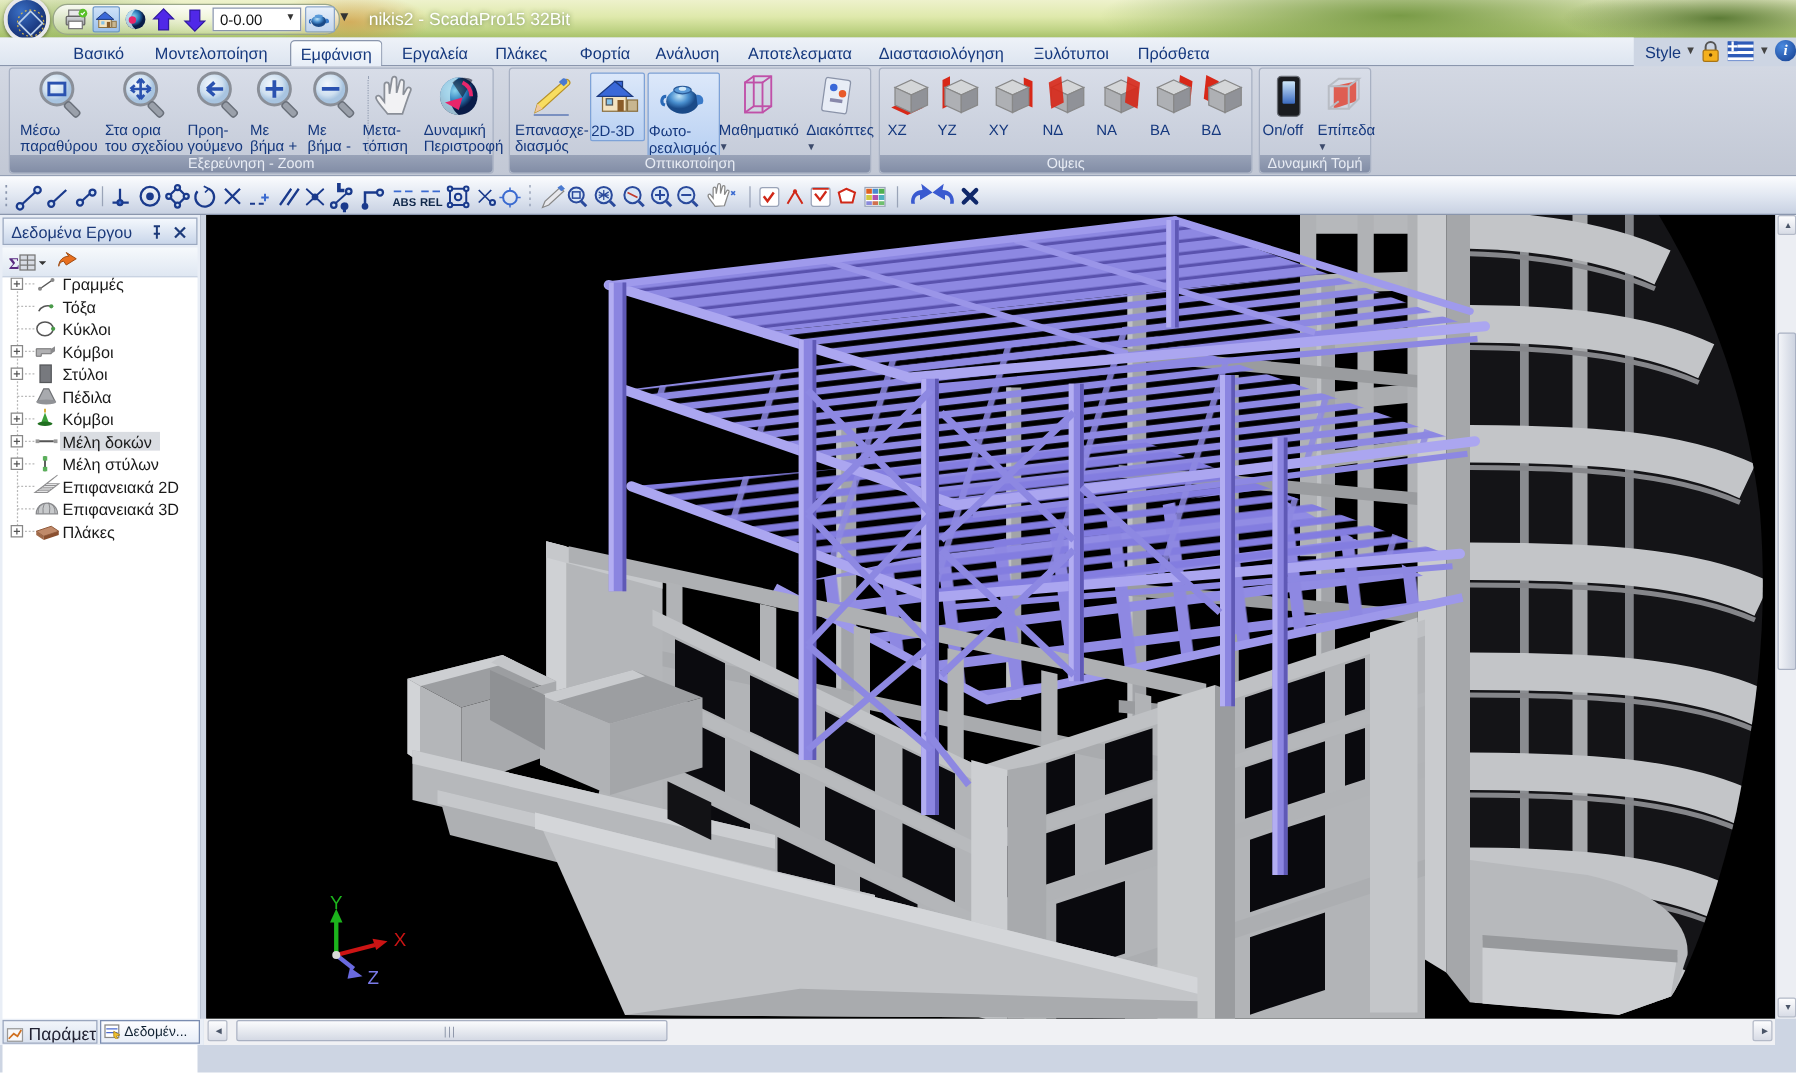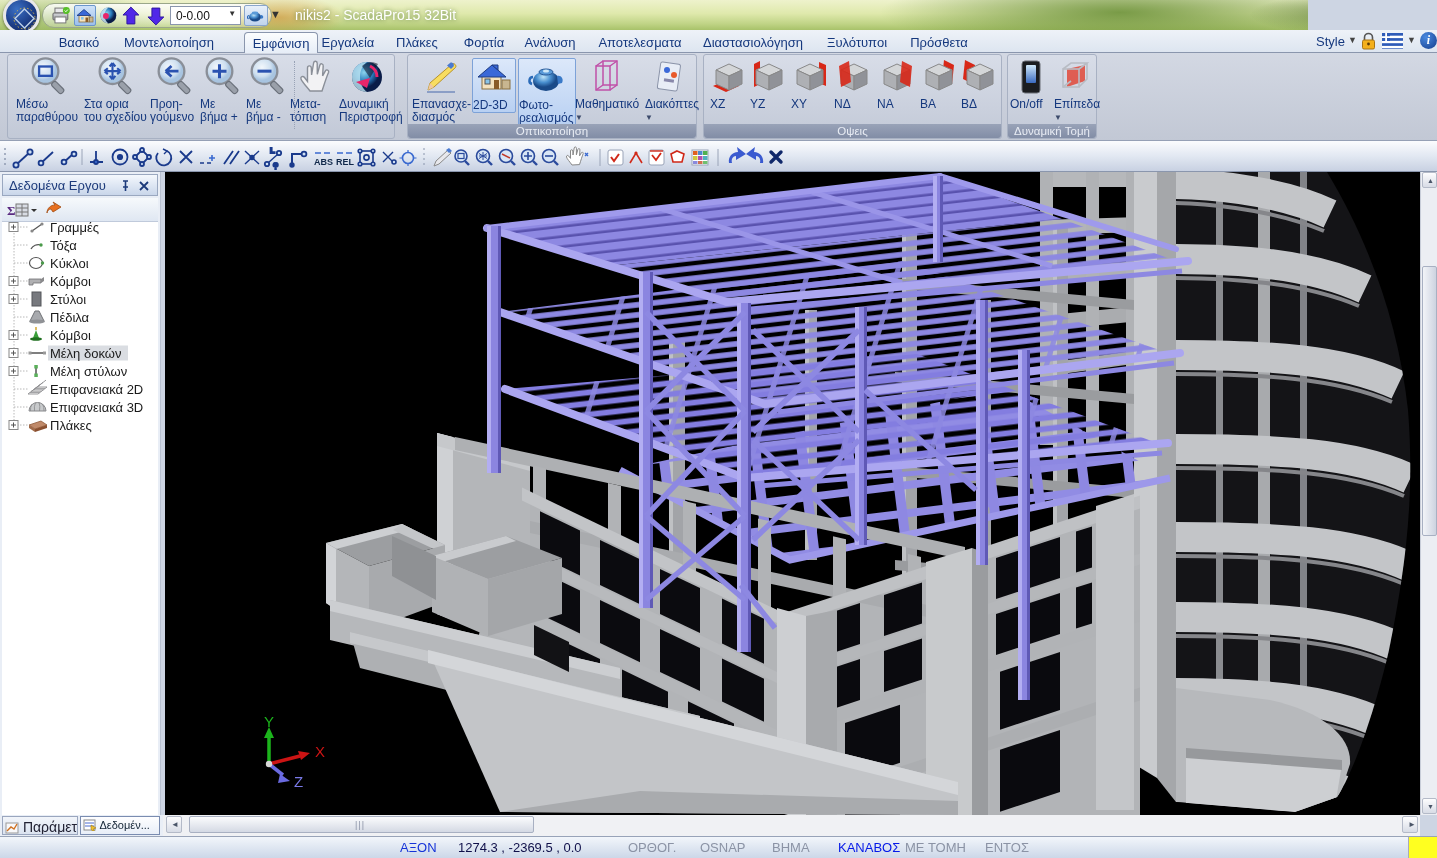--- a/index.html
+++ b/index.html
@@ -1,33 +1,33 @@
 <!DOCTYPE html>
 <html><head>
 <meta charset="utf-8">
 <style>
 * { margin:0; padding:0; box-sizing:border-box; }
 html,body { width:1437px; height:858px; overflow:hidden; font-family:"Liberation Sans", sans-serif; }
 #app { position:absolute; left:0; top:0; width:1437px; height:858px; background:#cdd5e3; }
 
-#titlebar { position:absolute; left:0; top:0; width:1308px; height:30px;
+#titlebar { position:absolute; left:0; top:0; width:1437px; height:30px;
   background:linear-gradient(180deg,#eef2cc 0%,#dfe9ac 45%,#bfd385 80%,#a8c26a 100%); overflow:hidden;}
 #titlebar .blotch1{position:absolute;left:880px;top:-25px;width:480px;height:75px;background:radial-gradient(closest-side,rgba(95,135,45,.8),rgba(95,135,45,0));}
 #titlebar .blotch2{position:absolute;left:215px;top:-5px;width:130px;height:45px;background:radial-gradient(closest-side,rgba(210,140,50,.6),rgba(210,140,50,0));}
 #titlebar .blotch3{position:absolute;left:-40px;top:-10px;width:200px;height:50px;background:radial-gradient(closest-side,rgba(120,160,80,.5),rgba(120,160,80,0));}
 #titlebar .blotch4{position:absolute;left:1250px;top:-8px;width:250px;height:45px;background:radial-gradient(closest-side,rgba(70,105,35,.85),rgba(70,105,35,0));}
 #qat { position:absolute; left:42px; top:3px; width:230px; height:25px; border-radius:12px;
   background:linear-gradient(180deg,rgba(255,255,255,.85),rgba(255,255,255,.25)); border:1px solid #9aa78a; display:flex; align-items:center; padding-left:8px; gap:3px;}
 #applogo { position:absolute; left:3px; top:-3px; width:37px; height:37px; border-radius:50%;
   background:radial-gradient(circle at 35% 30%, #3a6fc4 0%, #1d3d86 55%, #122457 100%); border:3px solid #e8e8ea; box-shadow:0 1px 3px rgba(0,0,0,.5);}
 #applogo svg{position:absolute;left:3px;top:3px;}
 .titletext { position:absolute; left:295px; top:7px; color:#fff; font-size:14px; text-shadow:0 0 4px rgba(90,120,60,.9); }
 .chev{position:absolute;left:270px;top:8px;color:#333;font-size:11px;}
 
-#tabrow { position:absolute; left:0; top:30px; width:1437px; height:23px;
+#tabrow { position:absolute; left:0; top:30px; width:1307px; height:23px;
   background:linear-gradient(180deg,#eef2f8,#dde5f0); border-bottom:1px solid #8a96ad;padding-left:37px;}
 .tab { position:absolute; top:2px; height:21px; line-height:21px; color:#15387e; font-size:13px; text-align:center; }
 .tab.active { background:linear-gradient(180deg,#fbfdfe,#e6edf7); border:1px solid #8a96ad; border-bottom:none; border-radius:4px 4px 0 0; color:#15387e; }
 
 #ribbon { position:absolute; left:0; top:53px; width:1437px; height:88px;
   background:linear-gradient(180deg,#d3d8e3,#c2c8d5); border-bottom:1px solid #95a0b5; }
 .group { position:absolute; top:1px; height:85px; background:linear-gradient(180deg,#d8dde8,#cad0dd 65%,#c2c9d7);
   border:1px solid #a8b1c3; border-radius:3px; }
 .grouplabel { position:absolute; left:0; bottom:0; width:100%; height:14px; font-size:11.5px; text-align:center; color:#e8ecf4;
   background:linear-gradient(180deg,#99a3b8,#828da6); border-radius:0 0 3px 3px; line-height:14px;}
@@ -115,21 +115,21 @@
   <div id="applogo">
       <svg width="31" height="31" viewBox="0 0 31 31">
         <polygon points="15.5,6 25,15.5 15.5,25 6,15.5" fill="none" stroke="#bcd0ea" stroke-width="1.4"></polygon>
         <circle cx="15.5" cy="15.5" r="10.5" fill="none" stroke="#d8b84a" stroke-width="1" stroke-dasharray="1.5 2.2"></circle>
       </svg>
     </div>
 
   <div id="tabrow">
     <span class="tab" style="left:48px;width:62px;">Βασικό</span>
     <span class="tab" style="left:110px;width:118px;">Μοντελοποίηση</span>
-    <span class="tab active" style="left:244px;width:74px;">Εμφάνιση</span>
+    <span class="tab active" style="left:232px;width:74px;">Εμφάνιση</span>
     <span class="tab" style="left:310px;width:76px;">Εργαλεία</span>
     <span class="tab" style="left:386px;width:62px;">Πλάκες</span>
     <span class="tab" style="left:453px;width:62px;">Φορτία</span>
     <span class="tab" style="left:515px;width:70px;">Ανάλυση</span>
     <span class="tab" style="left:584px;width:112px;">Αποτελεσματα</span>
     <span class="tab" style="left:692px;width:122px;text-align:center;">Διαστασιολόγηση</span>
     <span class="tab" style="left:814px;width:86px;">Ξυλότυποι</span>
     <span class="tab" style="left:900px;width:78px;">Πρόσθετα</span>
     <span style="position:absolute;left:1316px;top:4px;color:#15387e;font-size:13px;">Style</span>
     <span style="position:absolute;left:1348px;top:5px;color:#444;font-size:9px;">▼</span>
@@ -196,20 +196,21 @@
       </div>Μετα-<br>τόπιση</div>
       <div class="rbtn" style="left:331px;width:56px;"><div class="ric">
         <svg width="38" height="38" viewBox="0 0 38 38">
               <circle cx="19" cy="19" r="15" fill="url(#globe)"></circle>
               <path d="M19 4a15 15 0 0 0 0 30c-5-4-7-9-7-15S14 8 19 4z" fill="#bfe6f2" opacity=".8"></path>
               <path d="M30 6c-5-3-12-2-16 2l8 12z" fill="#0a0c20" opacity=".55"></path>
               <path d="M8 24l14-4-3 10" fill="#e8256a"></path>
               <path d="M22 8c4 2 7 6 7 11" stroke="#e8256a" stroke-width="3" fill="none"></path>
             </svg>
       </div>Δυναμική<br>Περιστροφή</div>
+      <div class="grouplabel">Εξερεύνηση - Zoom</div>
     </div>
     <div class="group" style="left:407px;width:290px;">
       <div class="rbtn" style="left:4px;width:58px;"><div class="ric">
         <svg width="38" height="38" viewBox="0 0 38 38">
               <path d="M6 32l2-7 22-19c2-1.5 5 1.5 3.5 3.5L12 29z" fill="#f8dd60" stroke="#b8922a" stroke-width="1"></path>
               <path d="M28 5c2-1.5 5 1.5 3.5 3.5L29 11l-4-3.5z" fill="#4a7ad0"></path>
               <path d="M8 25l4 4-6 3z" fill="#f0c8a0"></path>
               <path d="M5 34h28" stroke="#7a90c0" stroke-width="1.6"></path>
             </svg>
       </div>Επανασχε-<br>διασμός</div>
@@ -803,24 +804,13 @@
           <path d="M2 9l4-4 3 2 3-5" stroke="#d07020" stroke-width="1.4" fill="none"></path>
         </svg> Παράμετ...</div>
     <div style="position:absolute;left:80px;top:1px;width:80px;height:19px;background:linear-gradient(180deg,#fefeff,#e8eef8);border:1px solid #7a8cb0;font-size:11px;color:#123;padding:2px 0 0 2px;white-space:nowrap;overflow:hidden;">
       <svg width="14" height="12" viewBox="0 0 14 12" style="vertical-align:-2px;">
           <rect x="1" y="1" width="11" height="10" fill="#fff" stroke="#888"></rect>
           <path d="M2 4h9M2 7h9" stroke="#4a6ad0" stroke-width="1"></path>
           <polygon points="8,6 13,9 10,10 11.5,12 9.5,12 8,10" fill="#f0c030" stroke="#a07a10" stroke-width=".6"></polygon>
         </svg> Δεδομέν...</div>
   </div>
 
-  <div id="statusbar">
-    <span class="sitem" style="left:400px;color:#1533d8;">ΑΞΟΝ</span>
-    <span class="sitem" style="left:458px;color:#10104a;">1274.3 , -2369.5 , 0.0</span>
-    <span class="sitem" style="left:628px;">ΟΡΘΟΓ.</span>
-    <span class="sitem" style="left:700px;">OSNAP</span>
-    <span class="sitem" style="left:772px;">ΒΗΜΑ</span>
-    <span class="sitem" style="left:838px;color:#0518e8;">ΚΑΝΑΒΟΣ</span>
-    <span class="sitem" style="left:905px;">ΜΕ ΤΟΜΗ</span>
-    <span class="sitem" style="left:985px;">ΕΝΤΟΣ</span>
-    <span style="position:absolute;left:1408px;top:0;width:29px;height:21px;background:#ffff20;border-left:1px solid #aab;"></span>
-  </div>
 </div>
 
 </body></html>

